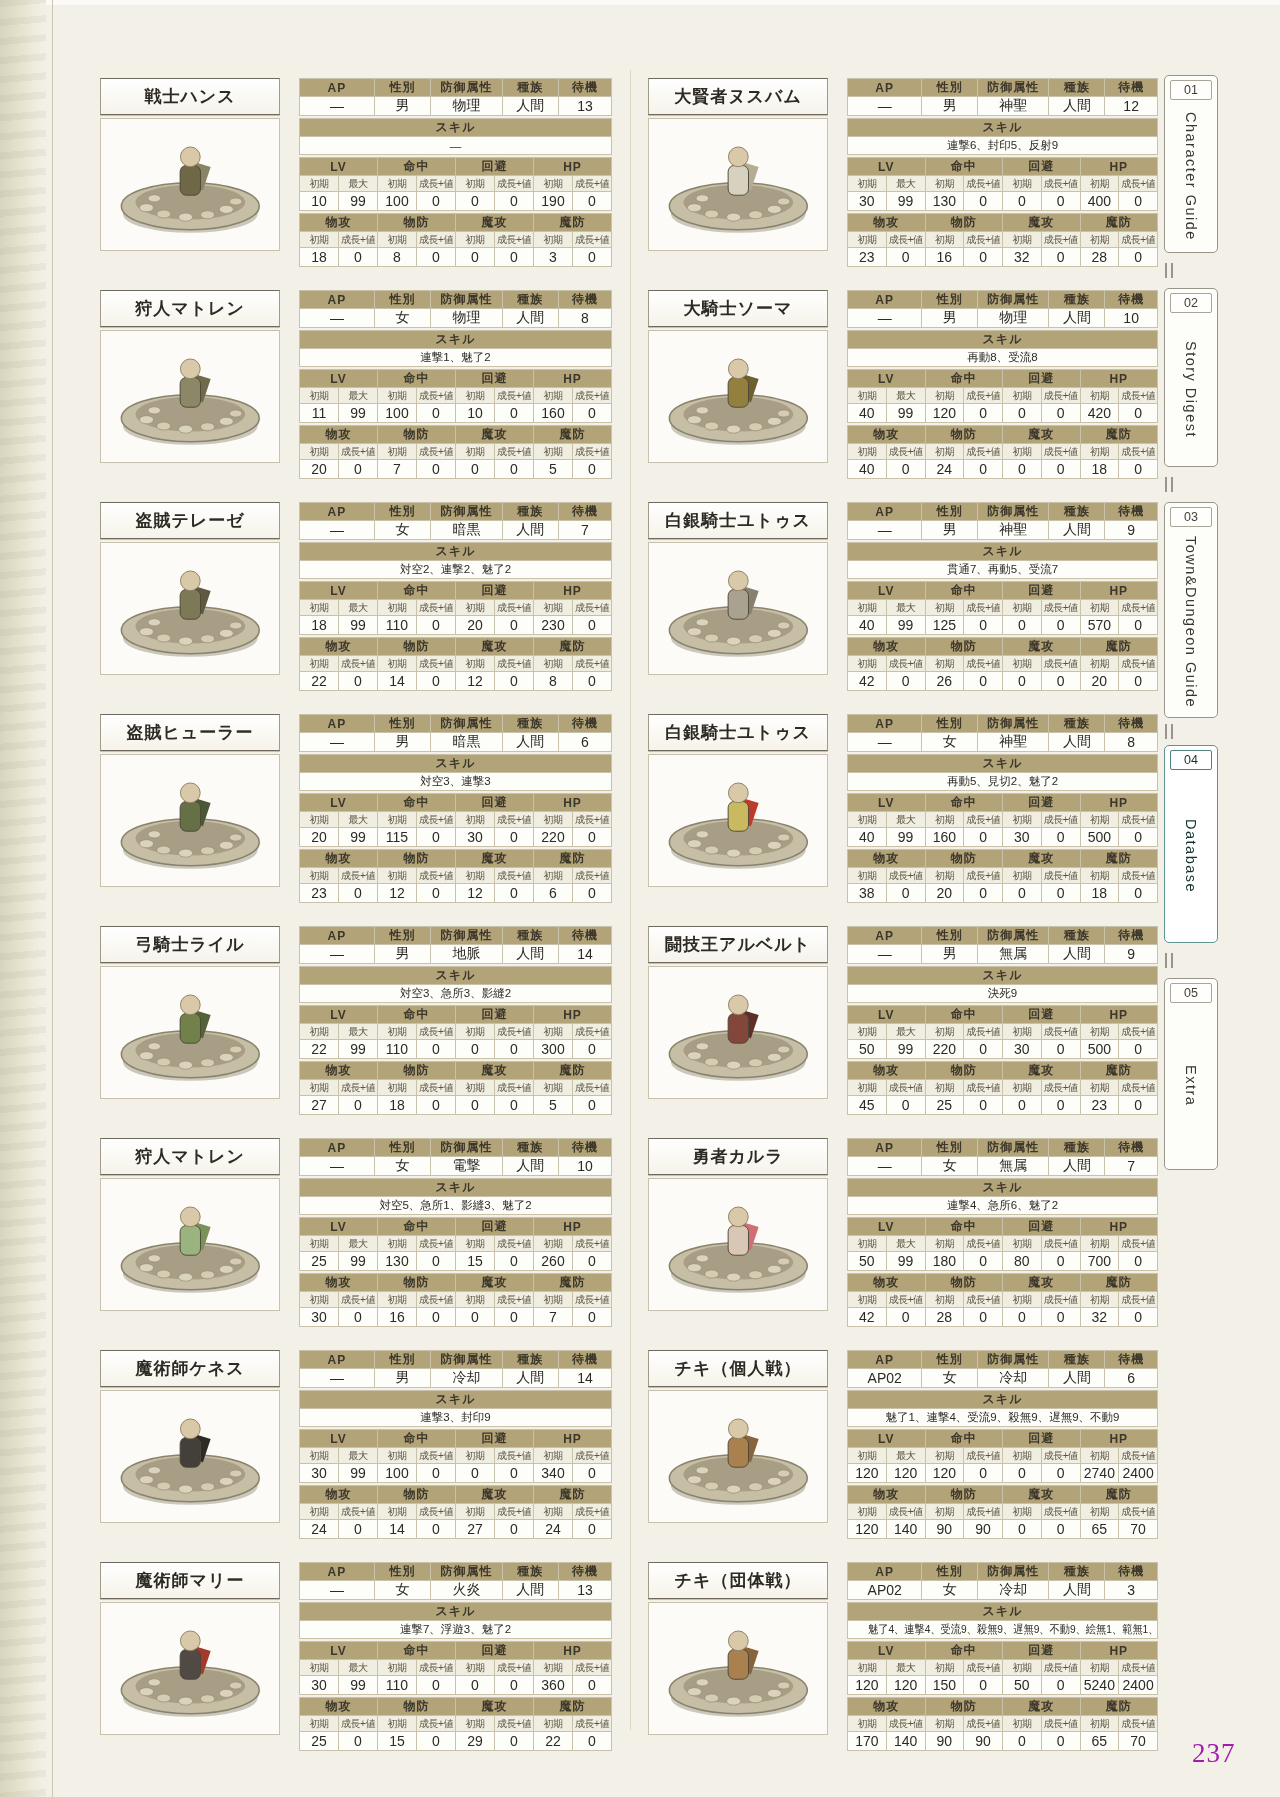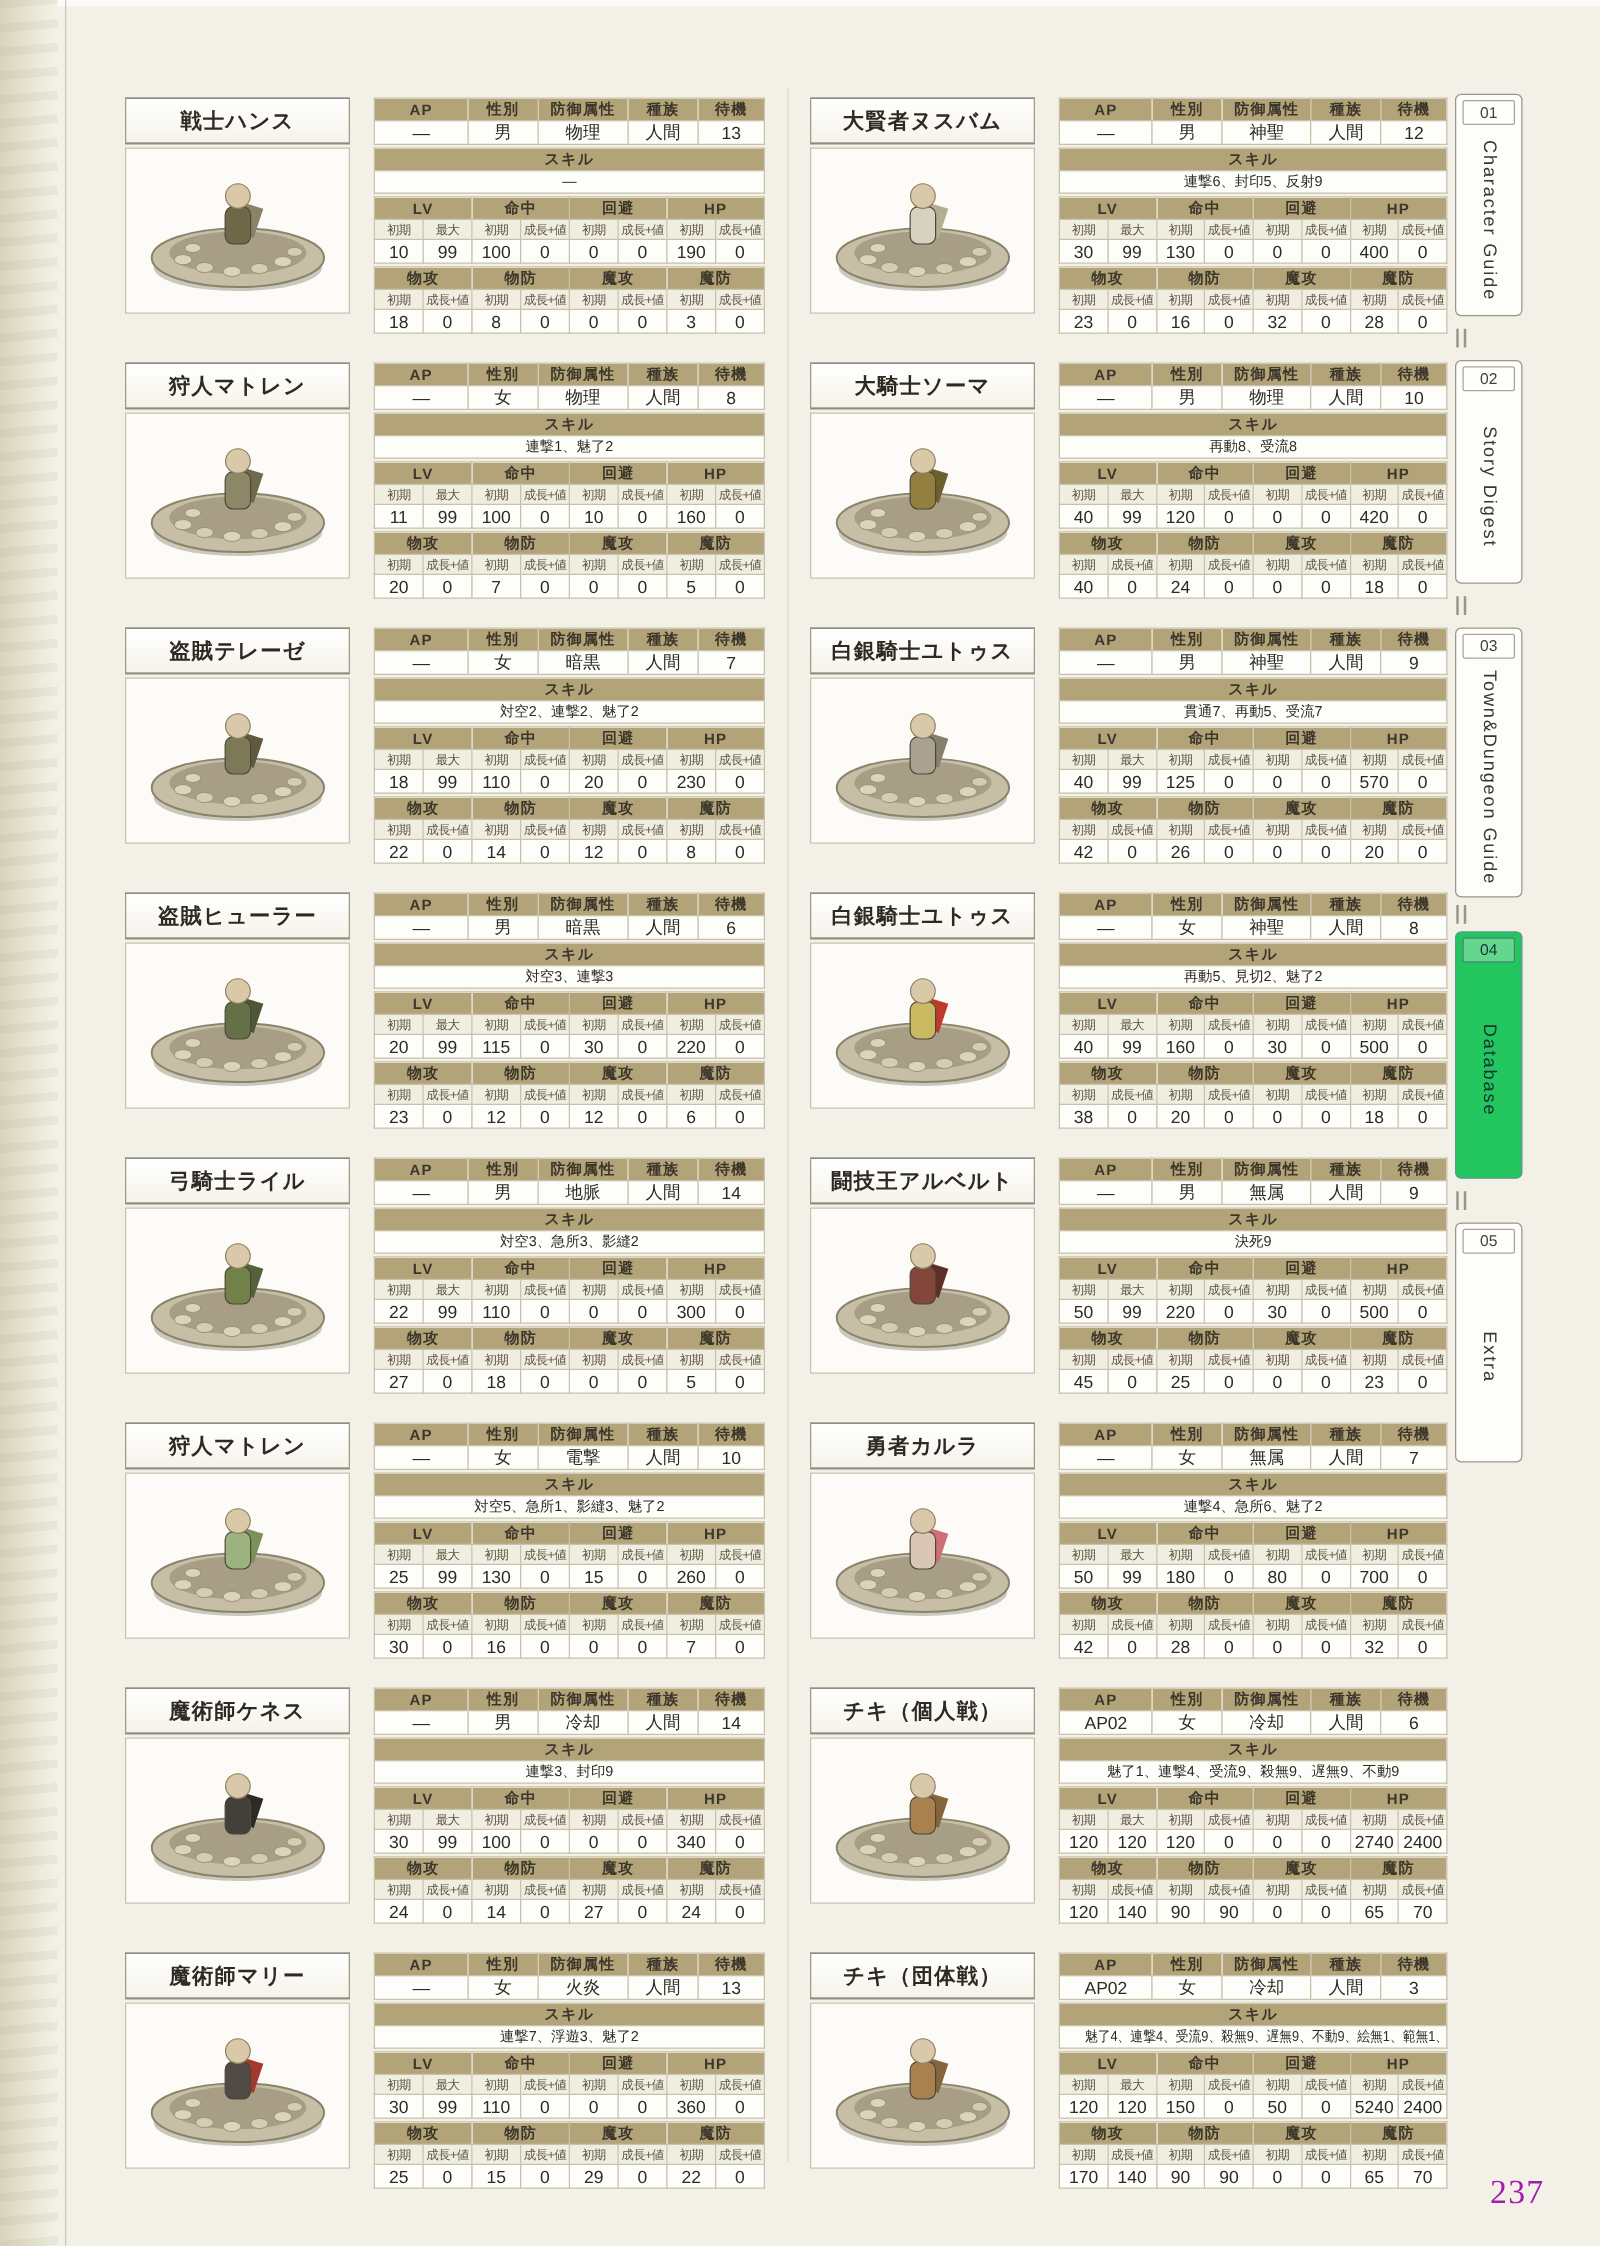--- a/index.html
+++ b/index.html
@@ -35,21 +35,21 @@
   tr.val td.skill-val{font-size:11.5px;height:17px;}
   .skill-val span{display:inline-block;transform-origin:center;}
 
   .sidebar{position:absolute;left:1164px;top:75px;width:54px;height:1100px;}
   .tab{position:absolute;left:0;width:54px;box-sizing:border-box;border:1px solid #9a958a;border-radius:5px;
     background:#fdfdfa;display:flex;flex-direction:column;align-items:center;justify-content:flex-end;}
   .tab .num{margin:4px 0 0;width:40px;text-align:center;font-size:12.5px;color:#45413a;
     border:1px solid #aaa598;border-radius:2px;background:rgba(255,255,255,.55);padding:2px 0;}
   .tab .label{writing-mode:vertical-rl;flex:1;display:flex;align-items:center;justify-content:center;
     font-size:14.5px;color:#3a362f;letter-spacing:1.5px;padding:8px 0;}
-  .tab.active{background:#22c55e;border-color:#5d968d;}
+  .tab.active{background:#ffffff;border-color:#5d968d;}
   .tab.active .num{border-color:#4e837b;color:#14332f;background:rgba(255,255,255,.30);}
   .tab.active .label{color:#14332f;}
   .tab-sep{position:absolute;left:1px;width:4px;height:15px;border-left:2px solid #9a958c;border-right:2px solid #9a958c;}
 
   .page-number{position:absolute;left:1192px;top:1738px;font-family:"Liberation Serif","DejaVu Serif",serif;
     font-size:27px;color:#a21caf;letter-spacing:1px;}
 </style>
 </head>
 <body>
 

